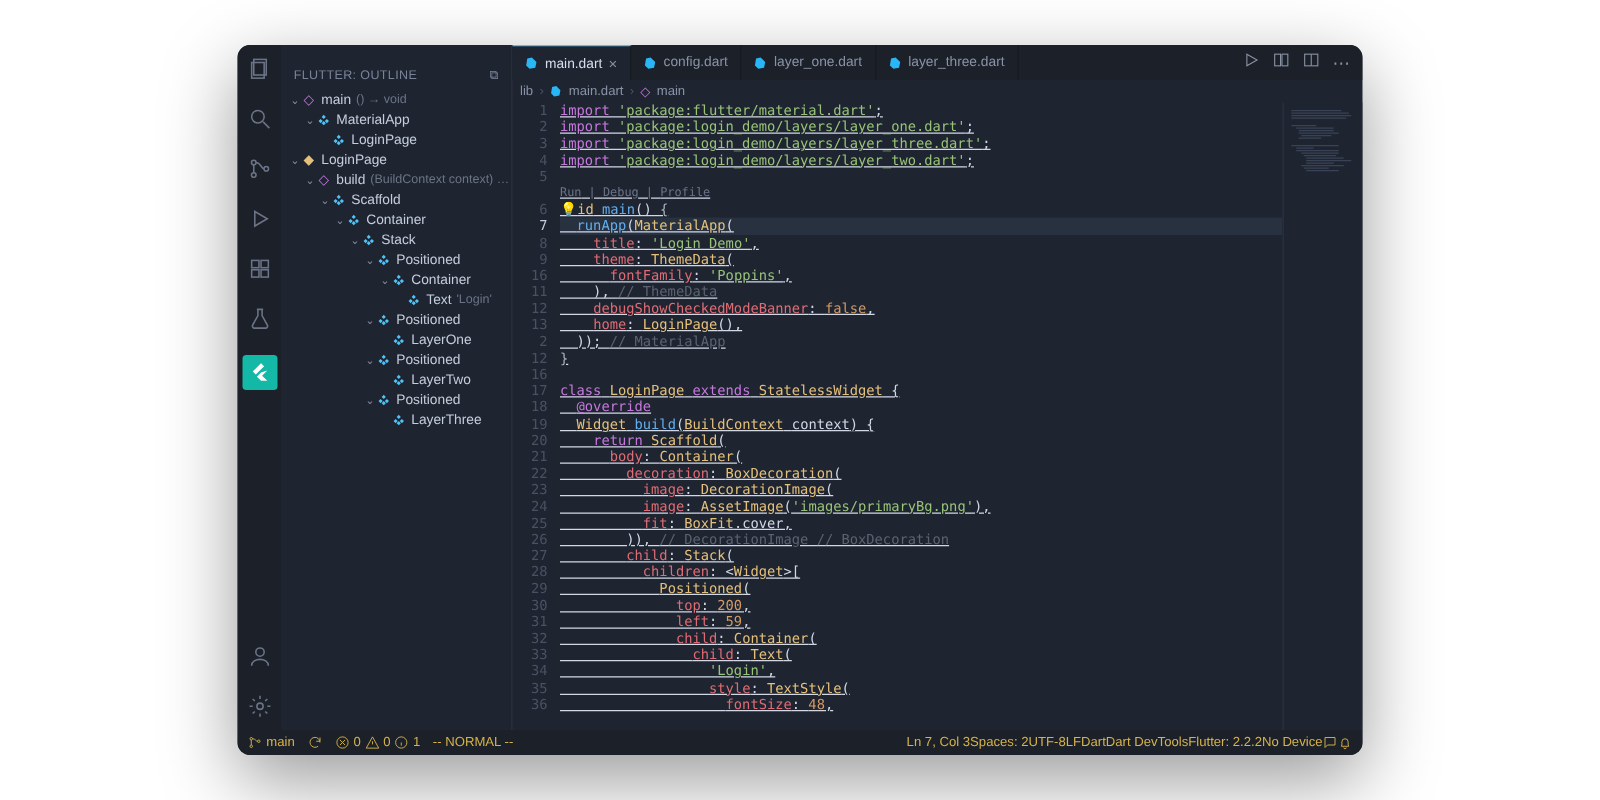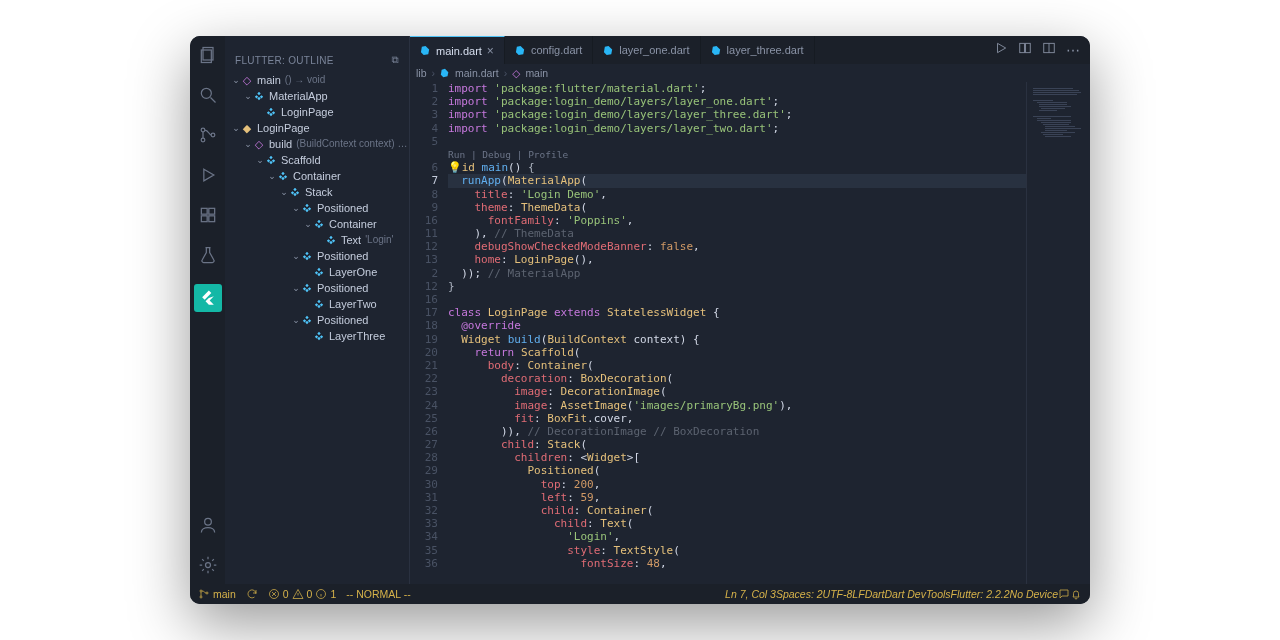--- a/index.html
+++ b/index.html
@@ -95,21 +95,21 @@
 
   .breadcrumb { height: 18px; display:flex; align-items:center; font-size:10.5px; color:#8a93a6; padding-left:6px; gap:5px;}
   .breadcrumb .sep { color:#4a5366; }
   .breadcrumb .dart-icon { width:10px; display:inline-flex;}
   .breadcrumb .dart-icon svg{ fill:#29b6f6; width:10px; height:10px;}
 
   .code-area { flex:1; display:flex; min-height:0; font-family: Menlo, Consolas, monospace; font-size:11px; line-height: 13.2px; position:relative; }
   .gutter { width: 38px; text-align:right; color:#495264; padding-right:10px; user-select:none; }
   .gutter .ln { height:13.2px; }
   .gutter .ln.cur { color:#c5cddd; }
-  .code { flex:1; color:#d2d8e6; position:relative; overflow:hidden;}
+  .code { flex:1; color:#d2d8e6; position:relative; overflow:hidden;text-decoration:underline;}
   .line { height: 13.2px; white-space: pre; }
   .line.cur { background: rgba(90,110,140,0.18); }
   .codelens { height: 13.2px; font-size:9.5px; color:#6b7487; padding-left: 0; }
   .codelens a { color:#6b7487; text-decoration:none; }
   .tok-kw { color:#c678dd; }
   .tok-str { color:#98c379; }
   .tok-fn { color:#61afef; }
   .tok-cls { color:#e5c07b;text-align:right; }
   .tok-cmt { color:#5c6370; }
   .tok-param { color:#e06c75; }
@@ -119,21 +119,21 @@
   .tok-pun { color:#abb2bf; }
   .tok-id { color: #d2d8e6; }
   .bulb { color:#e5c07b; }
 
   .minimap { width:64px; background:#1e2430; border-left:1px solid #2a3140; position:relative;}
   .minimap .mm-line { position:absolute; height:1px; background:#3a4356; }
 
   
   .statusbar { height:20px; background:#1b2029; display:flex; align-items:center; font-size:10.5px; color:#d6b24a; padding:0 8px; gap:10px;}
   .statusbar .sb-item { display:flex; align-items:center; gap:3px; cursor:pointer;}
-  .statusbar .sb-right { margin-left:auto; display:flex; gap:0;font-style:italic; }
+  .statusbar .sb-right { margin-left:auto; display:flex; gap:0; }
   .statusbar svg { width:12px; height:12px; stroke:#d6b24a; fill:none; stroke-width:1.5; }
 </style>
 </head>
 <body>
 
 <div class="window">
 
   <div class="body">
 
     <div class="activitybar">

